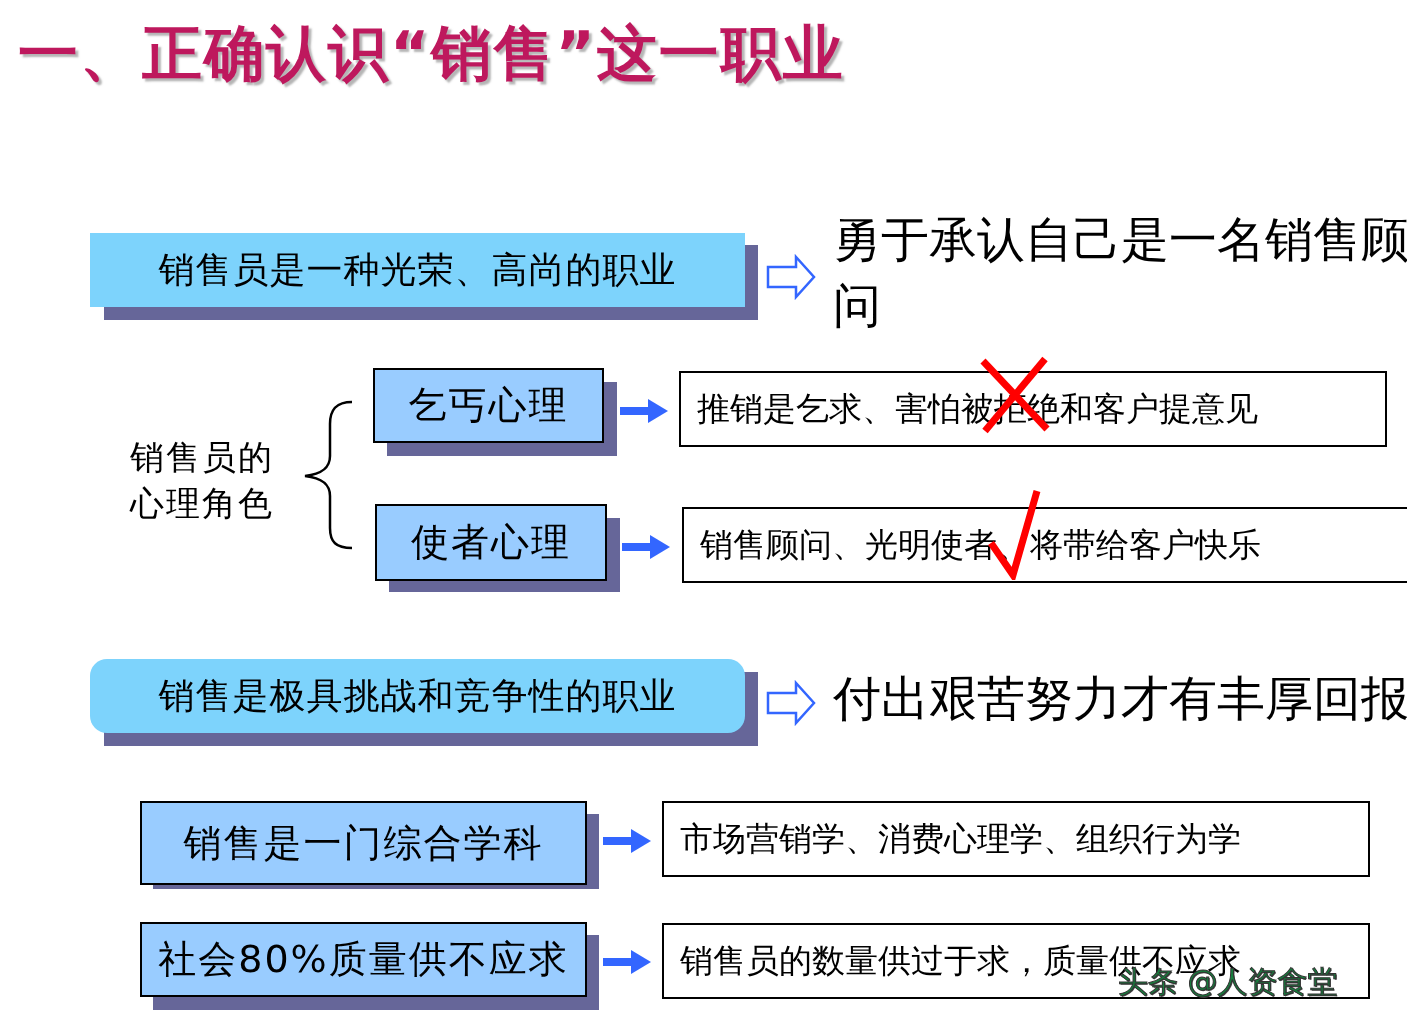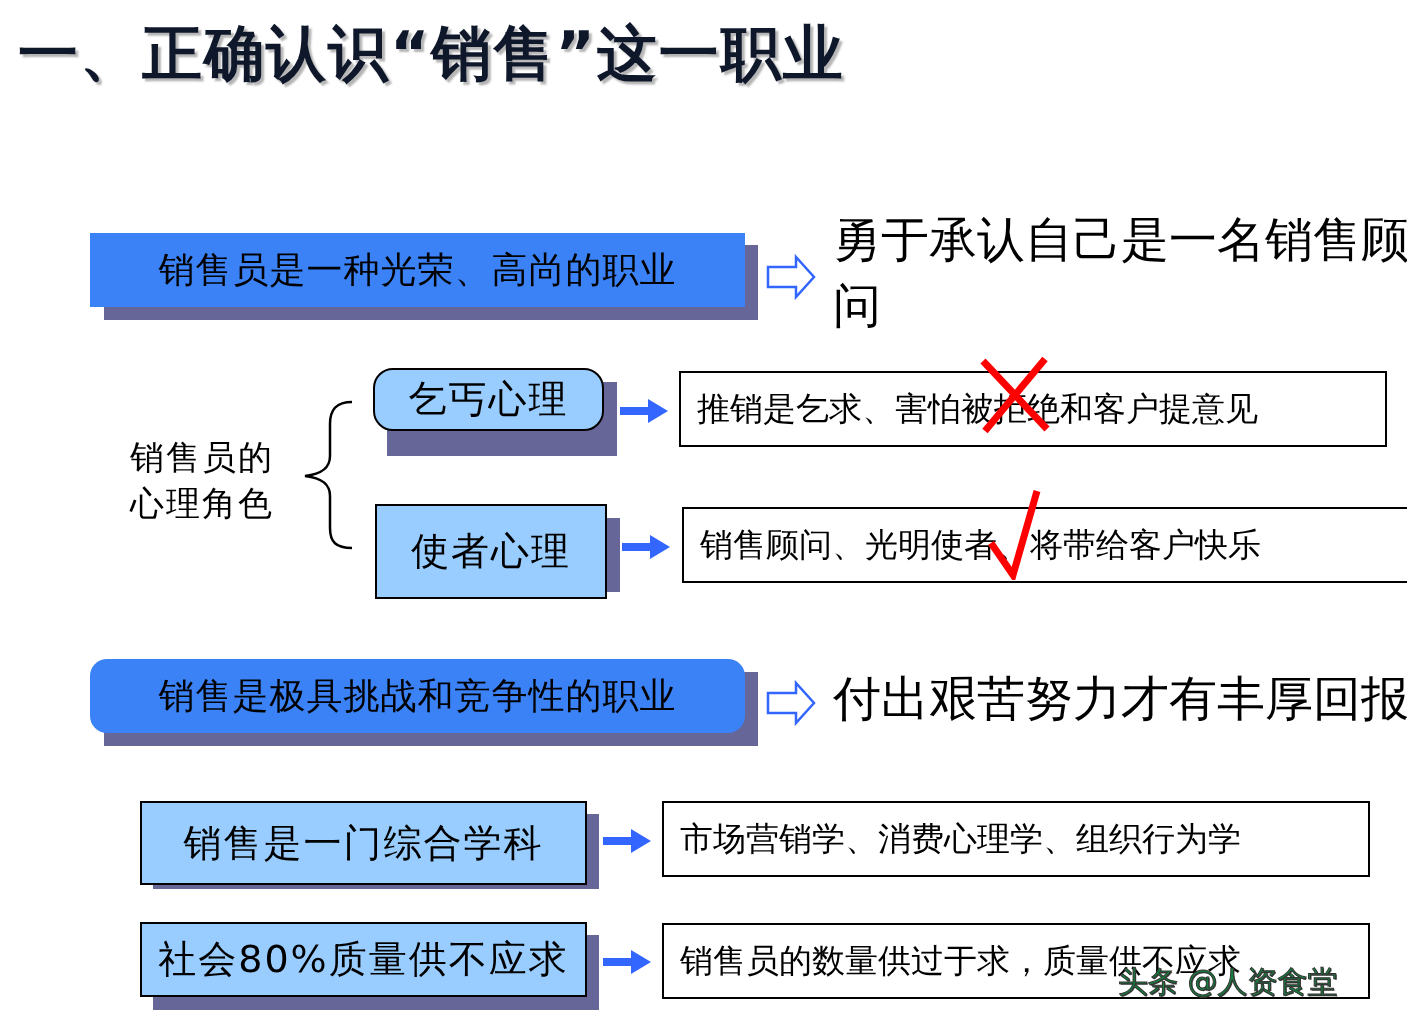--- a/index.html
+++ b/index.html
@@ -4,27 +4,27 @@
 <style>
   html, body { margin:0; padding:0; }
   body {
     width:1407px; height:1029px; position:relative; overflow:hidden;
     background:#ffffff;
     font-family:"DejaVu Sans","Liberation Sans",sans-serif;
     color:#000;
   }
   .abs { position:absolute; }
   .title {
-    left:18px; top:14px; font-size:60px; font-weight:bold; color:#0f172a;
+    left:18px; top:14px; font-size:60px; font-weight:bold; color:#be185d;
     letter-spacing:2px; white-space:nowrap;
     text-shadow:3px 3px 2px rgba(120,120,120,0.55);
   }
   .shadow { background:#666699; }
   .ybox {
-    background:#3b82f6; font-size:36px; display:flex; align-items:center;
+    background:#7dd3fc; font-size:36px; display:flex; align-items:center;
     justify-content:center; white-space:nowrap; letter-spacing:1px;
   }
   .bbox {
     background:#99ccff; border:2px solid #000; box-sizing:border-box;
     font-size:38px; display:flex; align-items:center; justify-content:center;
     white-space:nowrap; letter-spacing:2px;
   }
   .wbox {
     background:#fff; border:2px solid #000; box-sizing:border-box;
     font-size:33px; display:flex; align-items:center; padding-left:16px;
@@ -50,33 +50,33 @@
 <div class="abs bigtext" style="left:833px;top:206px;">勇于承认自己是一名销售顾</div>
 <div class="abs bigtext" style="left:833px;top:272px;">问</div>
 
 <div class="abs label" style="left:130px;top:434px;text-align:right;">销售员的</div>
 <div class="abs label" style="left:130px;top:480px;">心理角色</div>
 <svg class="abs" style="left:300px;top:398px;" width="60" height="155" viewBox="0 0 60 155">
   <path d="M52,4 C36,4 30,12 30,26 L30,58 C30,70 22,76 5,78 C22,80 30,86 30,98 L30,130 C30,144 36,150 52,150" fill="none" stroke="#000" stroke-width="2.5"></path>
 </svg>
 
 <div class="abs shadow" style="left:387px;top:382px;width:230px;height:74px;"></div>
-<div class="abs bbox" style="left:373px;top:368px;width:231px;height:63px;border-radius:20px;">乞丐心理</div>
+<div class="abs bbox" style="left:373px;top:368px;width:231px;height:75px;">乞丐心理</div>
 <svg class="abs" style="left:620px;top:399px;" width="50" height="24" viewBox="0 0 50 24">
   <rect x="0" y="8" width="30" height="8" fill="#3366ff"></rect>
   <polygon points="28,0 48,12 28,24" fill="#3366ff"></polygon>
 </svg>
 <div class="abs wbox" style="left:679px;top:371px;width:708px;height:76px;">推销是乞求、害怕被拒绝和客户提意见</div>
 <svg class="abs" style="left:975px;top:355px;" width="80" height="80" viewBox="0 0 80 80">
   <line x1="8" y1="6" x2="72" y2="74" stroke="#ff0000" stroke-width="7"></line>
   <line x1="70" y1="4" x2="10" y2="76" stroke="#ff0000" stroke-width="7"></line>
 </svg>
 
 <div class="abs shadow" style="left:389px;top:518px;width:231px;height:74px;"></div>
-<div class="abs bbox" style="left:375px;top:504px;width:232px;height:95px;">使者心理</div>
+<div class="abs bbox" style="left:375px;top:504px;width:232px;height:77px;">使者心理</div>
 <svg class="abs" style="left:622px;top:535px;" width="50" height="24" viewBox="0 0 50 24">
   <rect x="0" y="8" width="30" height="8" fill="#3366ff"></rect>
   <polygon points="28,0 48,12 28,24" fill="#3366ff"></polygon>
 </svg>
 <div class="abs wbox" style="left:682px;top:507px;width:808px;height:76px;">销售顾问、光明使者、将带给客户快乐</div>
 <svg class="abs" style="left:985px;top:485px;" width="60" height="95" viewBox="0 0 60 95">
   <polyline points="6,58 28,90 52,6" fill="none" stroke="#ff0000" stroke-width="7" stroke-linejoin="miter"></polyline>
 </svg>
 
 <div class="abs shadow" style="left:104px;top:672px;width:654px;height:74px;"></div>

